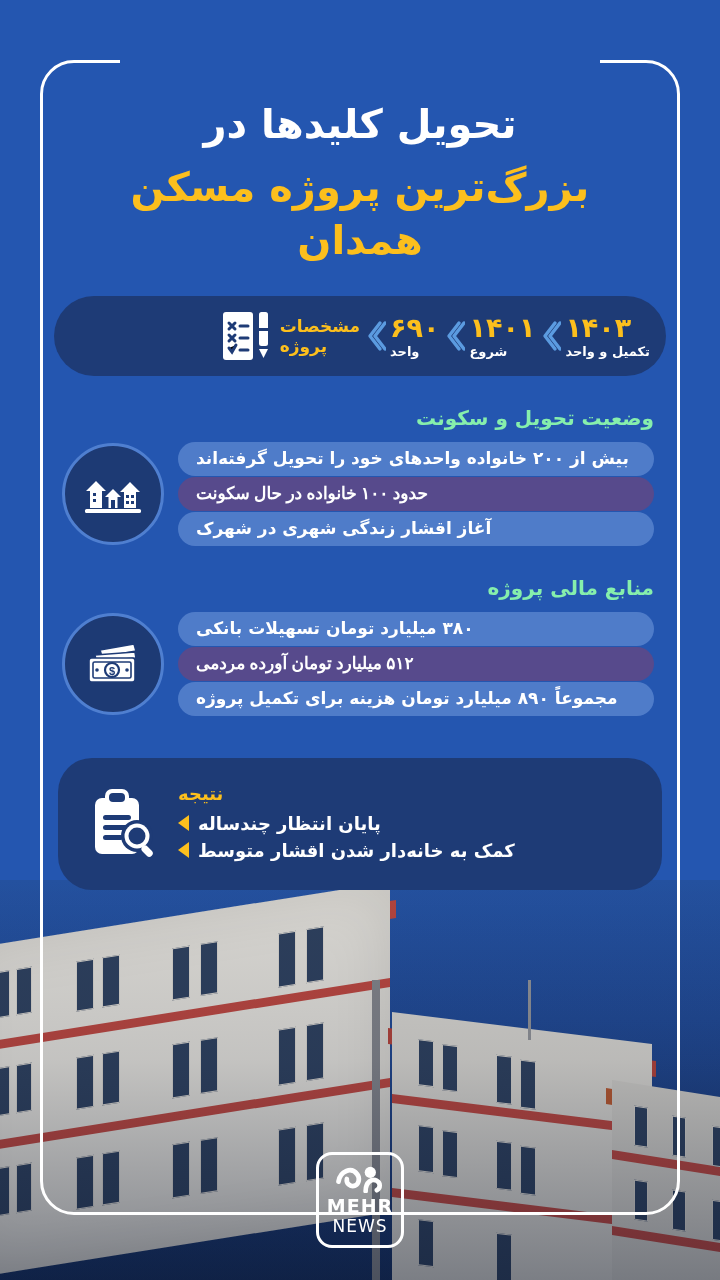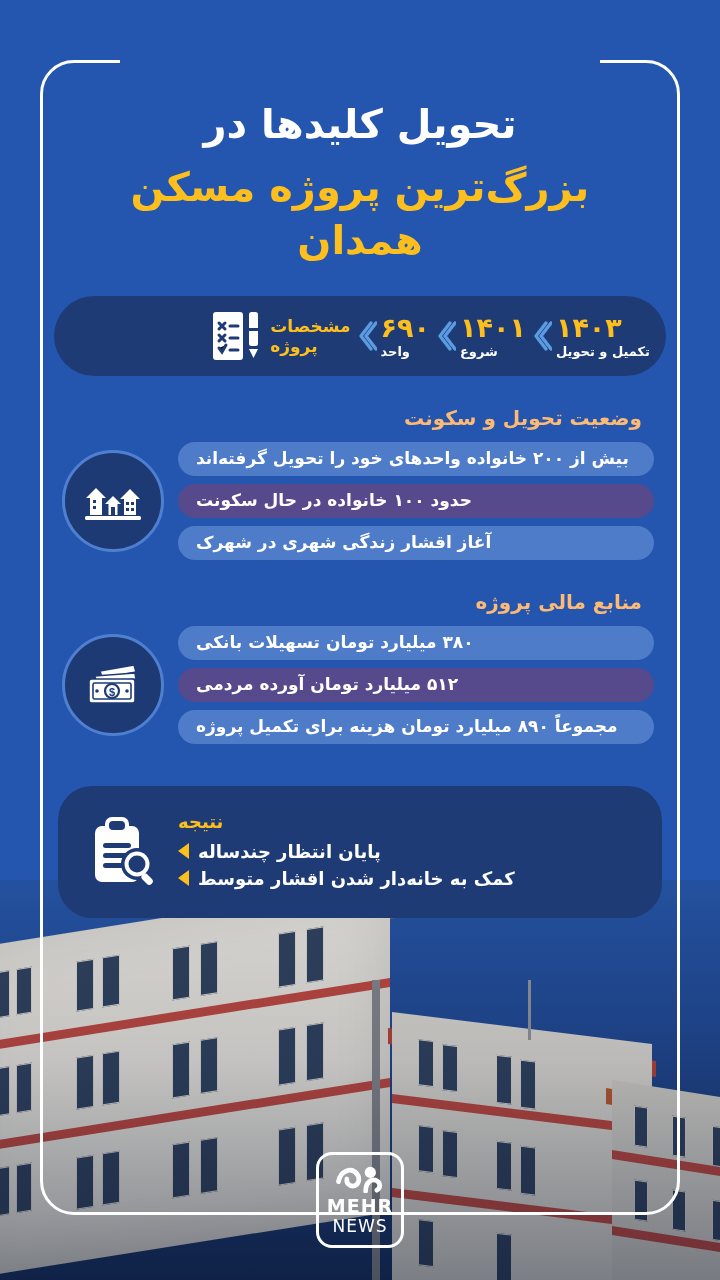--- a/index.html
+++ b/index.html
@@ -80,37 +80,37 @@
   .spec-cell{display:flex;flex-direction:column;align-items:flex-end;justify-content:center;
     line-height:1.06;padding:0 2px;}
   .spec-cell .big{color:#fcbf1d;font-size:27px;font-weight:bold;}
   .spec-cell .sub{color:#ffffff;font-size:13px;font-weight:bold;margin-top:3px;}
   .spec-cell.label .big{color:#fcbf1d;font-size:17px;}
   .spec-cell.label .sub{color:#fcbf1d;font-size:17px;margin-top:2px;}
   .chev{flex:0 0 26px;display:flex;align-items:center;justify-content:center;}
 
   
   .sec-head{
-    color:#fdba74;font-size:20px;font-weight:bold;text-align:right;
-    margin:30px 38px 12px 0;
+    color:#86efac;font-size:20px;font-weight:bold;text-align:right;
+    margin:30px 26px 12px 0;
   }
   .sec{display:flex;flex-direction:row;align-items:center;margin:0 26px 0 22px;}
   .sec-icon{
     flex:0 0 96px;height:96px;border-radius:50%;
     background:#1d3a74;border:3px solid #4f7fd0;
     display:flex;align-items:center;justify-content:center;margin-right:10px;
   }
-  .bars{flex:1 1 auto;display:flex;flex-direction:column;gap:8px;padding-left:4px;}
+  .bars{flex:1 1 auto;display:flex;flex-direction:column;gap:1px;padding-left:4px;}
   .bar{
     border-radius:20px;min-height:34px;display:flex;align-items:center;justify-content:flex-end;
     color:#ffffff;font-size:17px;font-weight:bold;padding:5px 18px 7px 18px;box-sizing:border-box;
     text-align:right;line-height:1.25;
   }
   .bar.blue{background:#4f7cc9;}
-  .bar.purple{background:#574a8c;}
+  .bar.purple{background:#574a8c;font-family:Liberation Serif, serif;}
 
   
   .result{
     margin:42px 18px 0 18px;background:#1e3b76;border-radius:34px;
     display:flex;flex-direction:row;align-items:center;padding:14px 32px 16px 16px;
     box-sizing:border-box;min-height:132px;
   }
   .res-icon{flex:0 0 98px;height:98px;display:flex;align-items:center;justify-content:center;}
   .res-body{flex:1 1 auto;display:flex;flex-direction:column;align-items:flex-end;padding-left:6px;}
   .res-title{color:#fcbf1d;font-size:18px;font-weight:bold;margin-bottom:6px;}
@@ -210,21 +210,21 @@
   <div class="content">
 
     <div class="title">
       <span class="l1">تحویل کلیدها در</span>
       <span class="l2">بزرگ‌ترین پروژه مسکن همدان</span>
     </div>
 
     <div class="specs">
       <div class="spec-cell">
         <span class="big">۱۴۰۳</span>
-        <span class="sub">تکمیل و تحویل</span>
+        <span class="sub">تکمیل و واحد</span>
       </div>
       <div class="chev">
         <svg width="22" height="32" viewBox="0 0 22 32" aria-hidden="true">
           <path d="M16 3 L6 16 L16 29" fill="none" stroke="#5b9be0" stroke-width="3.4" stroke-linecap="round" stroke-linejoin="round"></path>
           <path d="M21 3 L11 16 L21 29" fill="none" stroke="#5b9be0" stroke-width="3.4" stroke-linecap="round" stroke-linejoin="round"></path>
         </svg>
       </div>
       <div class="spec-cell">
         <span class="big">۱۴۰۱</span>
         <span class="sub">شروع</span>

